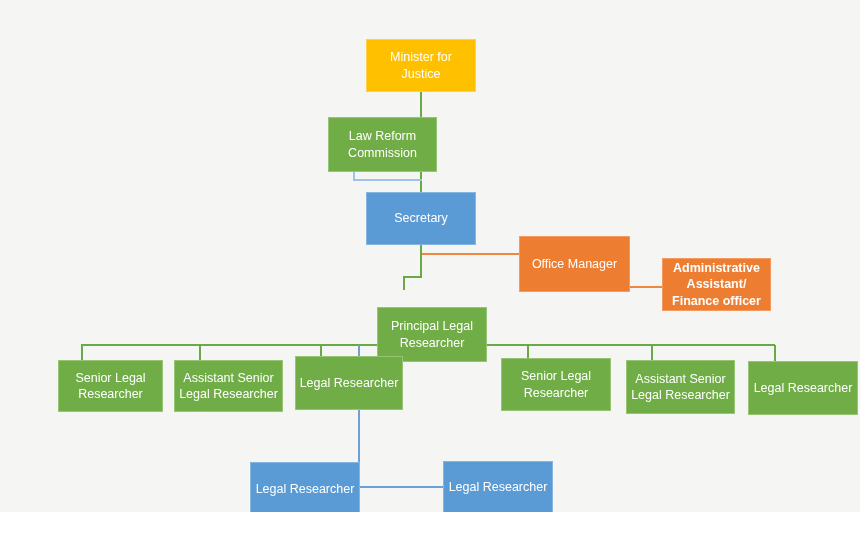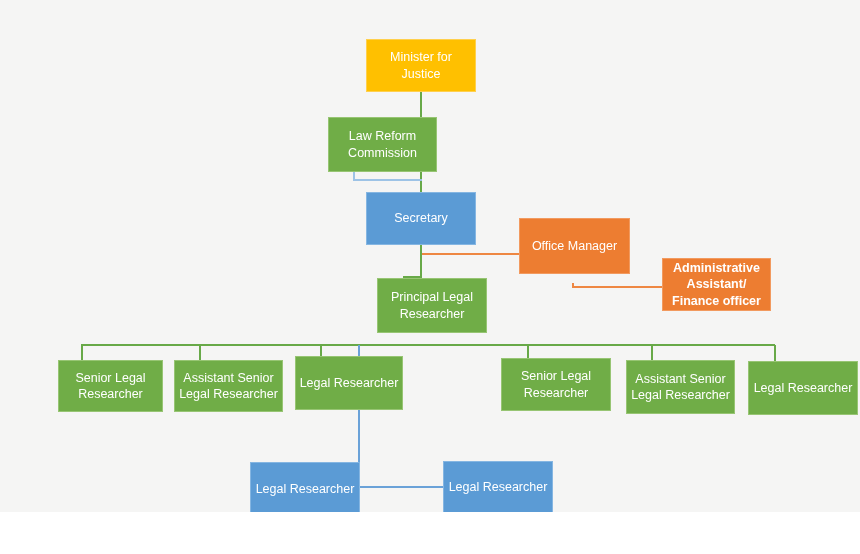--- a/index.html
+++ b/index.html
@@ -48,25 +48,25 @@
   <div class="ln ln-green" style="left:651px;top:345px;width:2px;height:15px;"></div>
   <div class="ln ln-green" style="left:774px;top:345px;width:2px;height:16px;"></div>
   <div class="ln ln-blue" style="left:358px;top:345px;width:2px;height:117px;"></div>
   <div class="ln ln-blue" style="left:360px;top:486px;width:83px;height:2px;"></div>
 
   <div class="box gold" style="left:366px;top:39px;width:110px;height:53px;">Minister for
 Justice</div>
   <div class="box green" style="left:300px;top:117px;width:109px;height:55px;">Law Reform
 Commission</div>
   <div class="box blue" style="left:366px;top:192px;width:110px;height:53px;">Secretary</div>
-  <div class="box orange" style="left:519px;top:218px;width:111px;height:56px;">Office Manager</div>
+  <div class="box orange" style="left:519px;top:236px;width:111px;height:56px;">Office Manager</div>
   <div class="box orange" style="left:662px;top:258px;width:109px;height:53px;font-weight:bold;">Administrative
 Assistant/
 Finance officer</div>
-  <div class="box green" style="left:349px;top:278px;width:110px;height:55px;">Principal Legal
+  <div class="box green" style="left:349px;top:307px;width:110px;height:55px;">Principal Legal
 Researcher</div>
   <div class="box green" style="left:30px;top:360px;width:105px;height:52px;">Senior Legal
 Researcher</div>
   <div class="box green" style="left:146px;top:360px;width:109px;height:52px;">Assistant Senior
 Legal Researcher</div>
   <div class="box green" style="left:267px;top:356px;width:108px;height:54px;">Legal Researcher</div>
   <div class="box green" style="left:473px;top:358px;width:110px;height:53px;">Senior Legal
 Researcher</div>
   <div class="box green" style="left:598px;top:360px;width:109px;height:54px;">Assistant Senior
 Legal Researcher</div>

